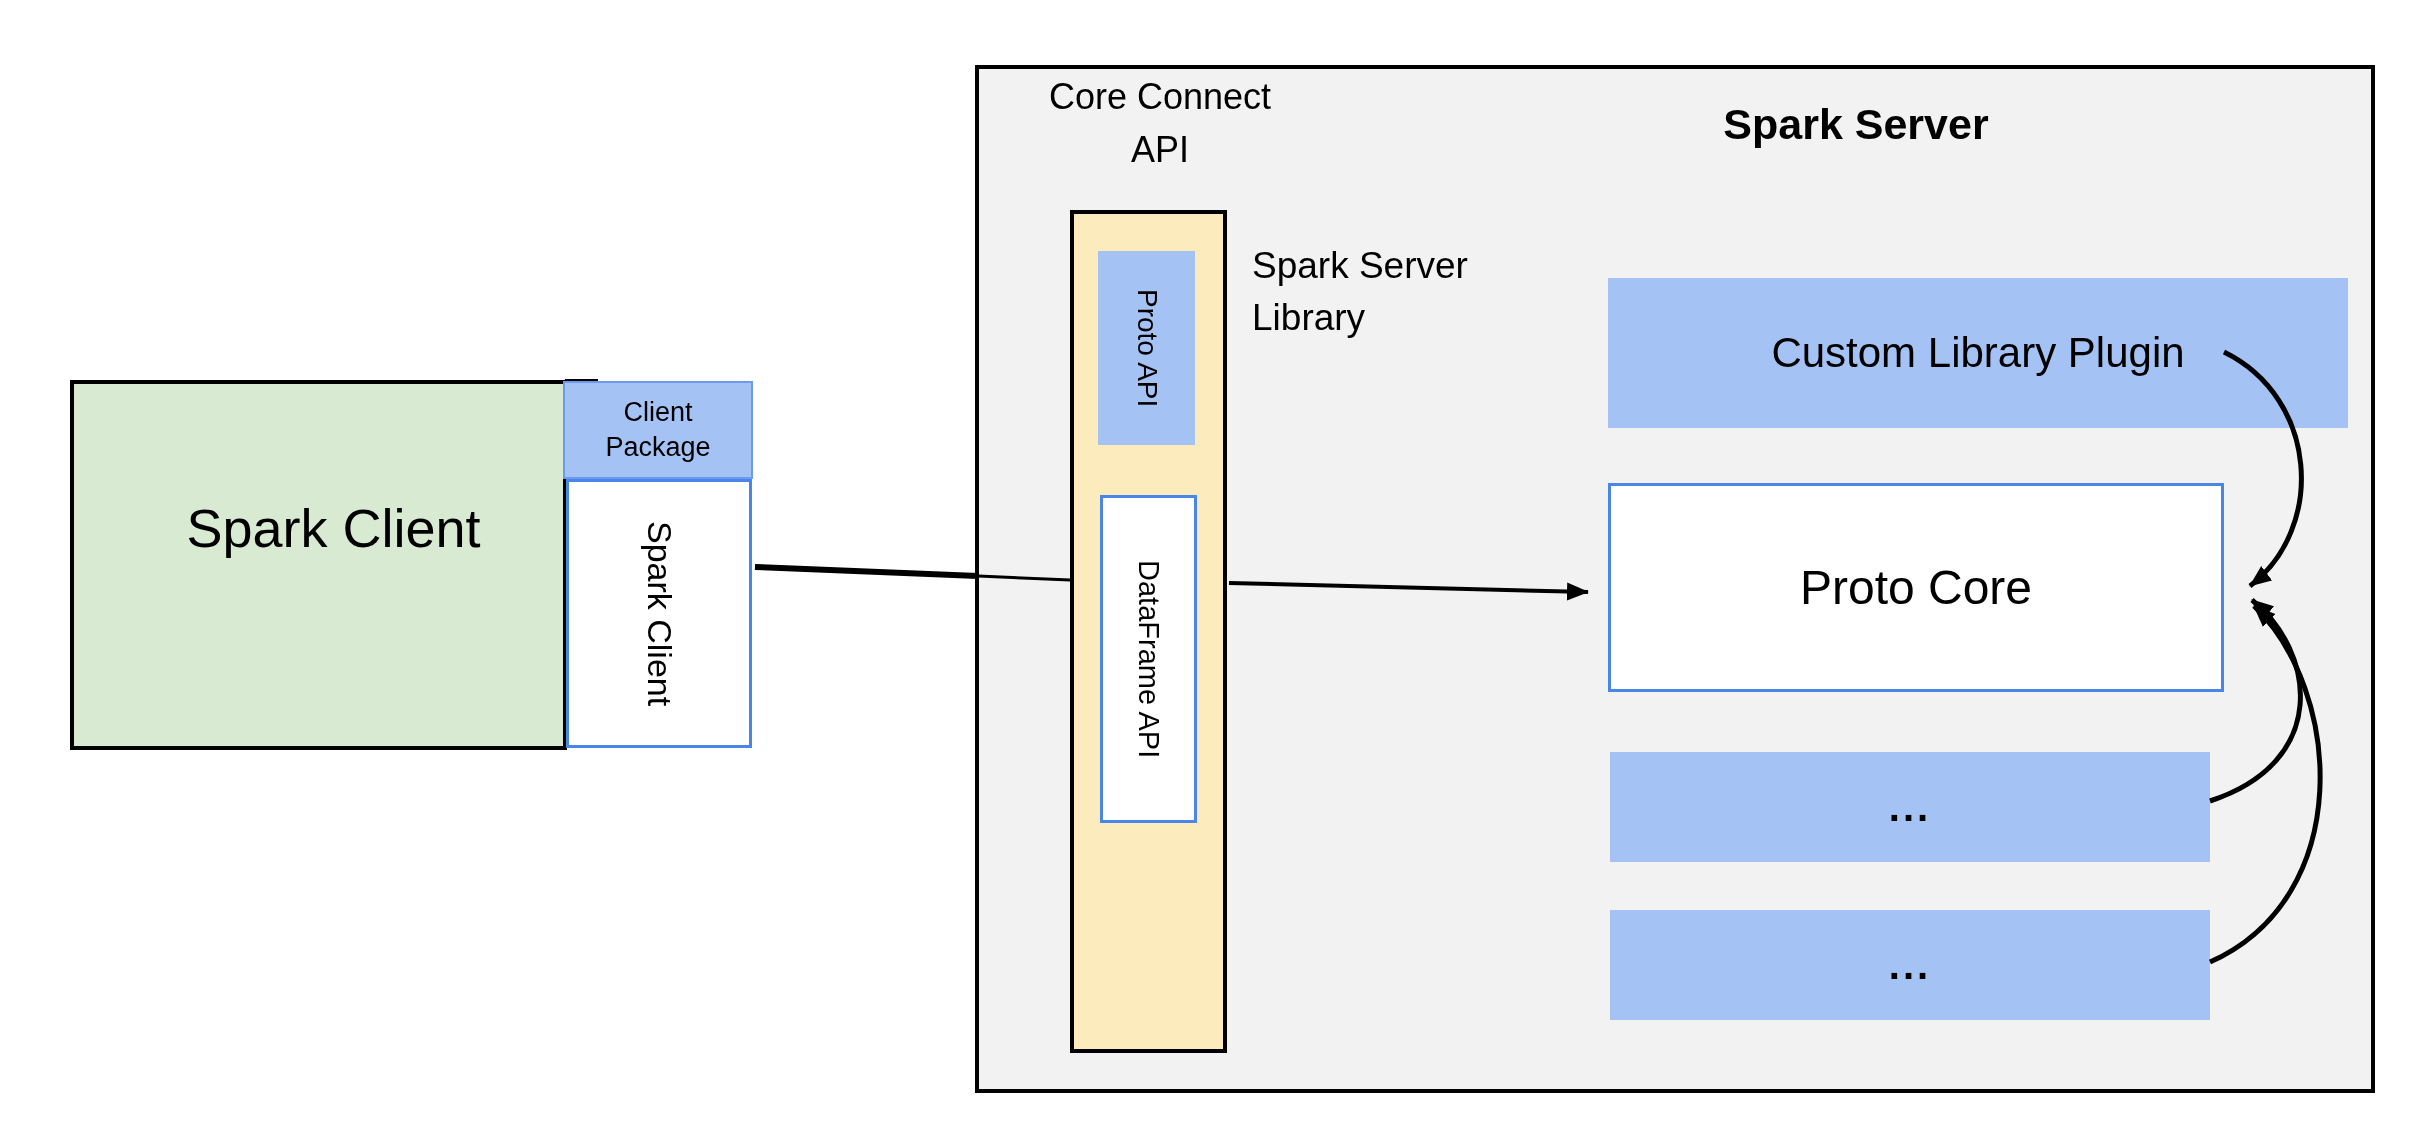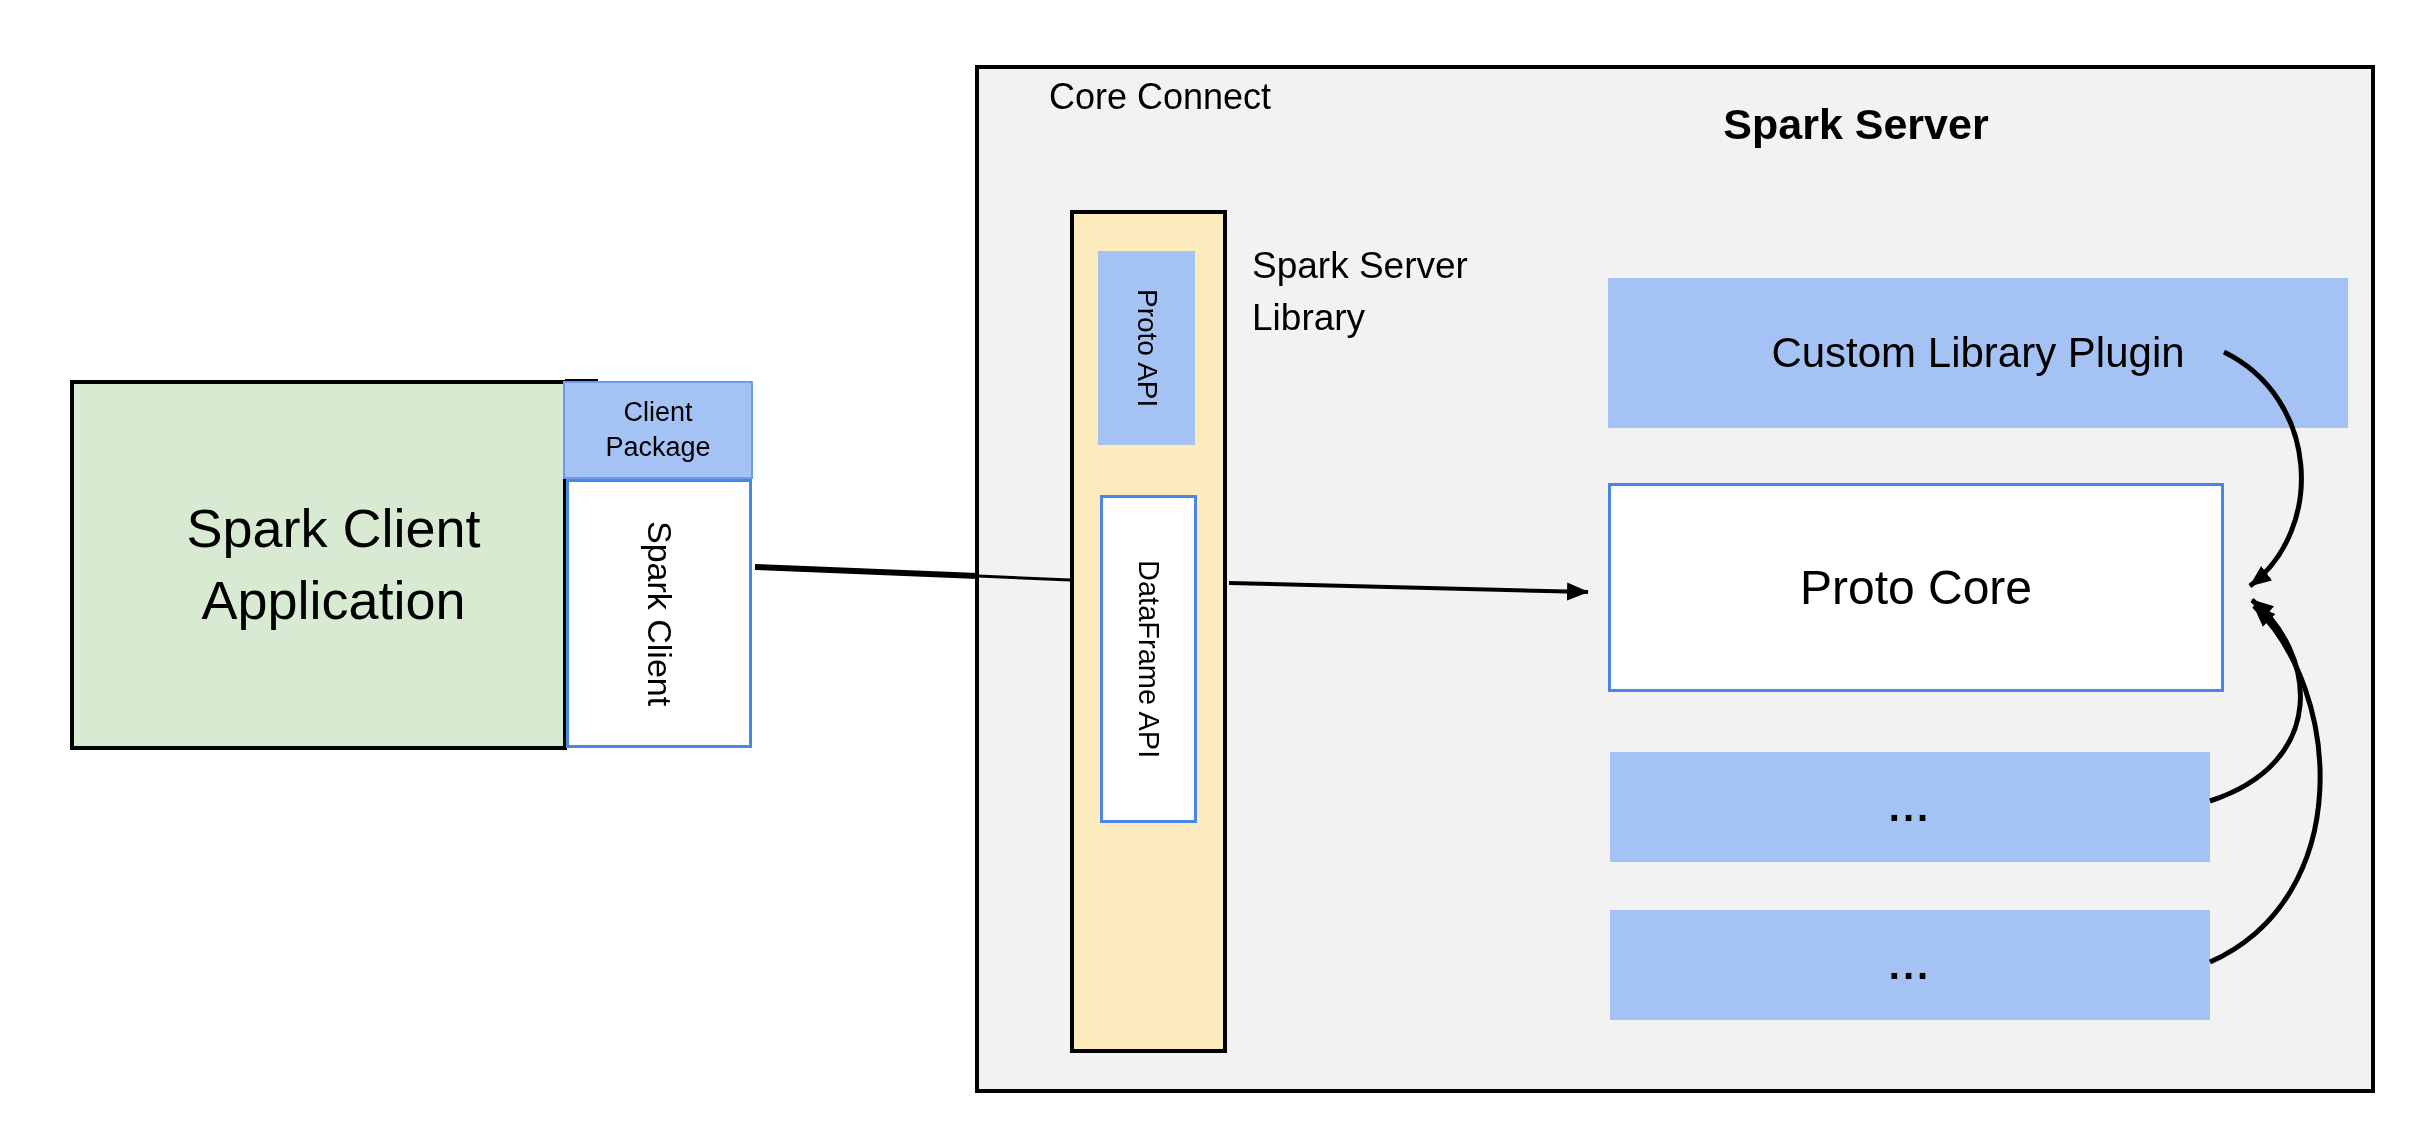--- a/index.html
+++ b/index.html
@@ -59,20 +59,21 @@
 </style>
 </head>
 <body>
 
 <div class="canvas">
 
   <div class="abs gray-box"></div>
 
   <div class="abs connect-api-label">
     <div>Core Connect</div>
+    <div>API</div>
   </div>
 
   <div class="abs server-title">Spark Server</div>
 
   <div class="abs yellow-box"></div>
   <div class="abs proto-box vtext">Proto API</div>
   <div class="abs dataframe-box vtext">DataFrame API</div>
 
   <div class="abs server-lib-label">
     <div>Spark Server</div>
@@ -81,21 +82,20 @@
 
   <div class="abs plugin-box center-text">Custom Library Plugin</div>
   <div class="abs core-box center-text">Proto Core</div>
   <div class="abs more-box-1 center-text">...</div>
   <div class="abs more-box-2 center-text">...</div>
 
   <div class="abs green-box"></div>
   <div class="abs green-overhang"></div>
   <div class="abs client-app-label">
     <div>Spark Client</div>
-    <div>Application</div>
   </div>
   <div class="abs client-package center-text">
     <div>
       <div>Client</div>
       <div>Package</div>
     </div>
   </div>
   <div class="abs spark-client-box vtext">Spark Client</div>
 
   <svg class="abs arrow-layer" viewBox="0 0 2435 1135" xmlns="http://www.w3.org/2000/svg">

